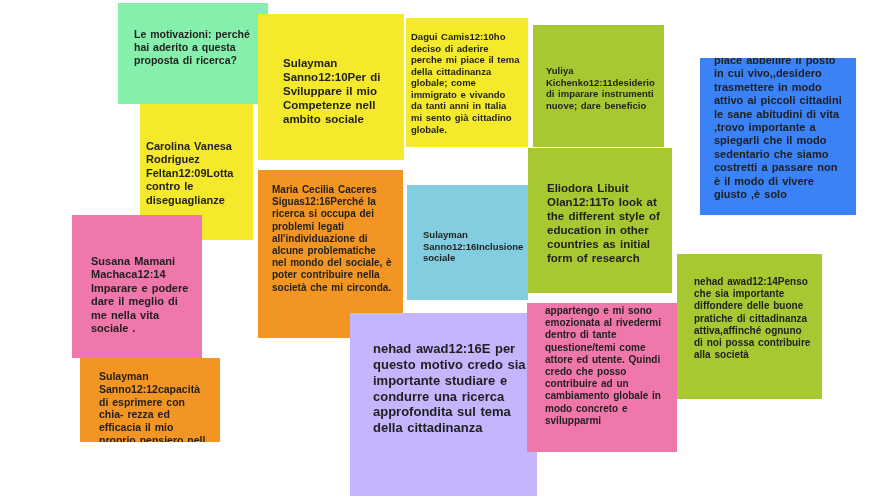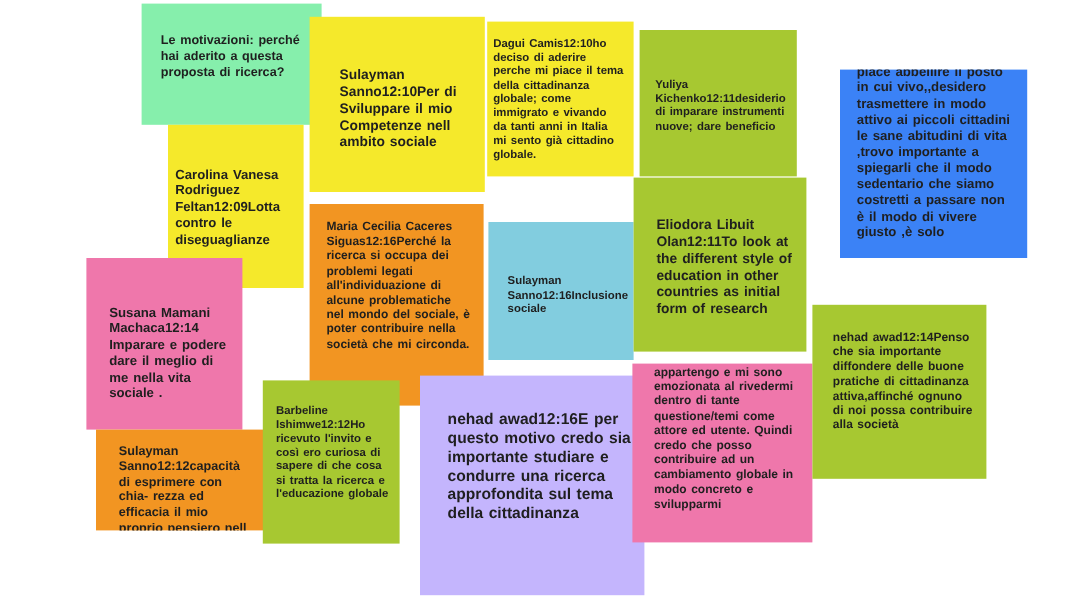--- a/index.html
+++ b/index.html
@@ -57,23 +57,20 @@
     </div>
     <div class="note" style="left: 528px; top: 148px; width: 144px; height: 145px; padding: 33px 8px 8px 19px; background: rgb(167, 200, 49);">
       <div class="note-text" style="font-size: 11.5px;">Eliodora Libuit Olan12:11To look at the different style of education in other countries as initial form of research</div>
     </div>
     <div class="note" style="left: 72px; top: 215px; width: 130px; height: 143px; padding: 40px 10px 8px 19px; background: rgb(239, 119, 171);">
       <div class="note-text" style="font-size: 11px;">Susana Mamani Machaca12:14 Imparare  e podere dare il meglio di me nella  vita sociale .</div>
     </div>
     <div class="note" style="left: 80px; top: 358px; width: 140px; height: 84px; padding: 12px 10px 8px 19px; background: rgb(242, 149, 34);">
       <div class="note-text" style="font-size: 10.5px;">Sulayman Sanno12:12capacità di esprimere con chia- rezza ed efficacia il mio proprio pensiero nell sociale</div>
     </div>
-    <div class="note" style="left: 219px; top: 317px; width: 114px; height: 136px; padding: 20px 8px 8px 11px; background: rgb(167, 200, 49);">
-      <div class="note-text" style="font-size: 9.5px;">Barbeline Ishimwe12:12Ho ricevuto l'invito e così ero curiosa di sapere di che cosa si tratta la ricerca e l'educazione globale</div>
-    </div>
     <div class="note" style="left: 350px; top: 313px; width: 187px; height: 183px; padding: 28px 10px 8px 23px; background: #c4b5fd;">
       <div class="note-text" style="font-size: 13px;">nehad awad12:16E per questo motivo credo sia importante  studiare e condurre una ricerca approfondita sul tema della cittadinanza</div>
     </div>
     <div class="note" style="left: 527px; top: 303px; width: 150px; height: 149px; padding: 2px 8px 8px 18px; background: rgb(239, 119, 171);">
       <div class="note-text" style="font-size: 10px;">appartengo e mi sono emozionata al rivedermi dentro di tante questione/temi come attore ed utente. Quindi credo che posso contribuire ad un cambiamento globale in modo concreto e svilupparmi</div>
     </div>
     <div class="note" style="left: 677px; top: 230px; width: 145px; height: 145px; padding: 22px 10px 8px 17px; background: rgb(167, 200, 49); margin-top: 24px;">
       <div class="note-text" style="font-size: 10px;">nehad awad12:14Penso che sia importante diffondere delle buone pratiche di cittadinanza attiva,affinché ognuno di noi possa contribuire alla società</div>
     </div>
   </div>

